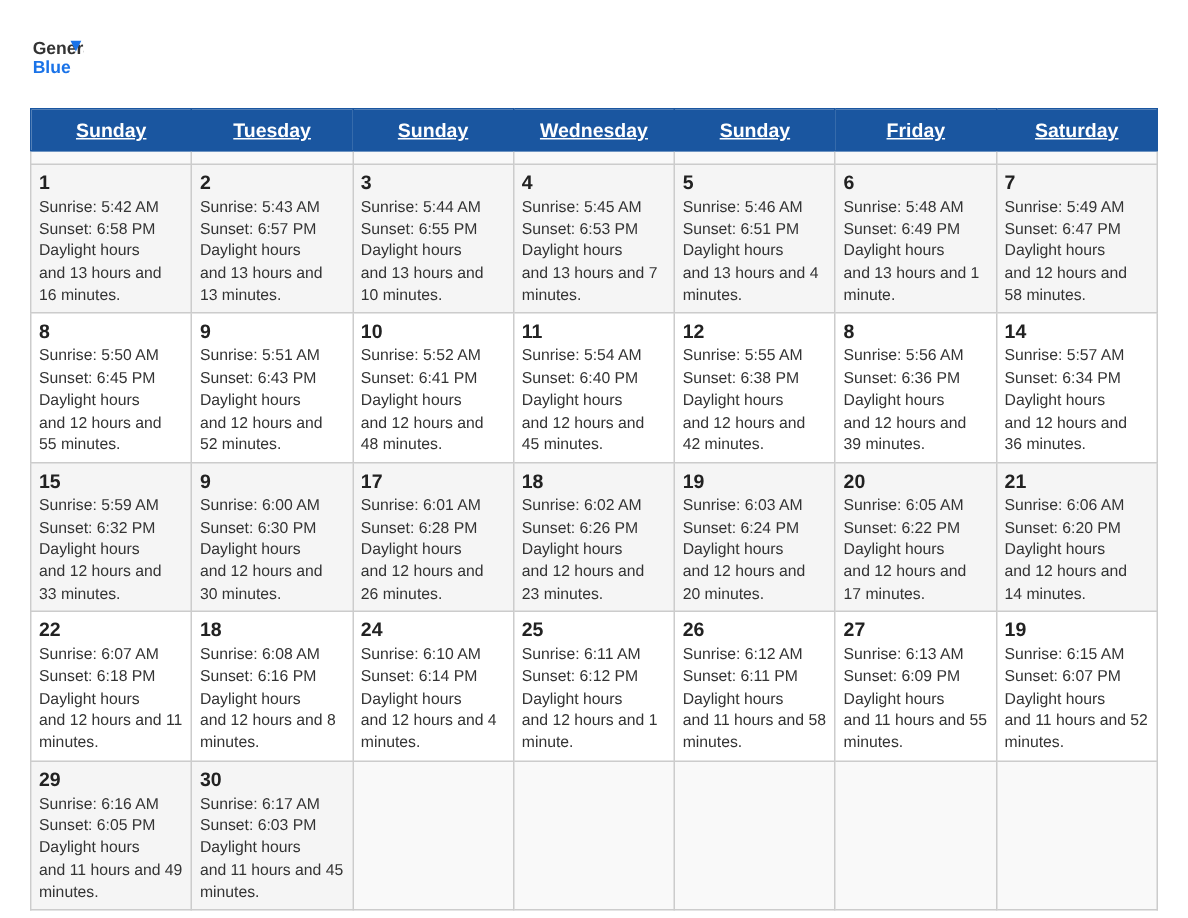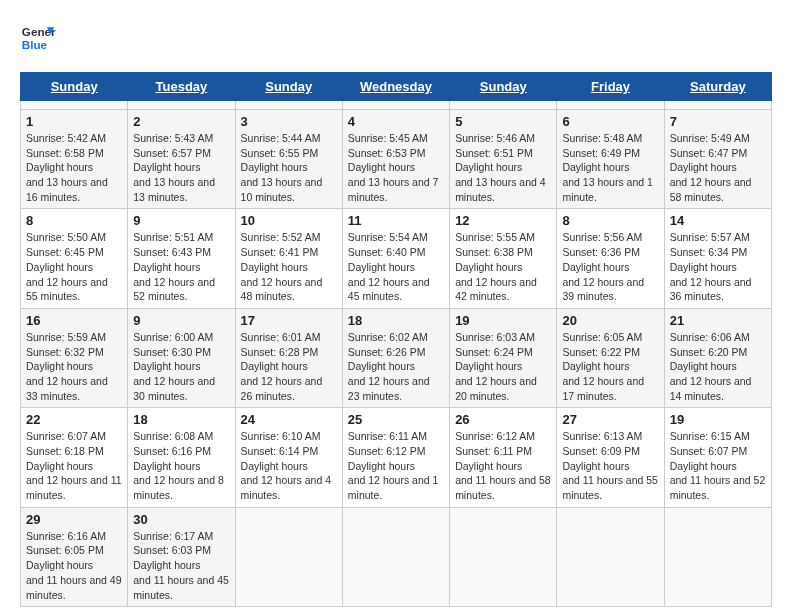--- a/index.html
+++ b/index.html
@@ -242,21 +242,21 @@
         <div class="day-info">
           Sunrise: 5:57 AM<br>
           Sunset: 6:34 PM<br>
           Daylight hours<br>
           and 12 hours and 36 minutes.
         </div>
       </td>
       </tr>
       <tr>
         <td>
-        <div class="day-num">16</div>
+        <div class="day-num">15</div>
         <div class="day-info">
           Sunrise: 5:59 AM<br>
           Sunset: 6:32 PM<br>
           Daylight hours<br>
           and 12 hours and 33 minutes.
         </div>
       </td>
         <td>
         <div class="day-num">9</div>
         <div class="day-info">

